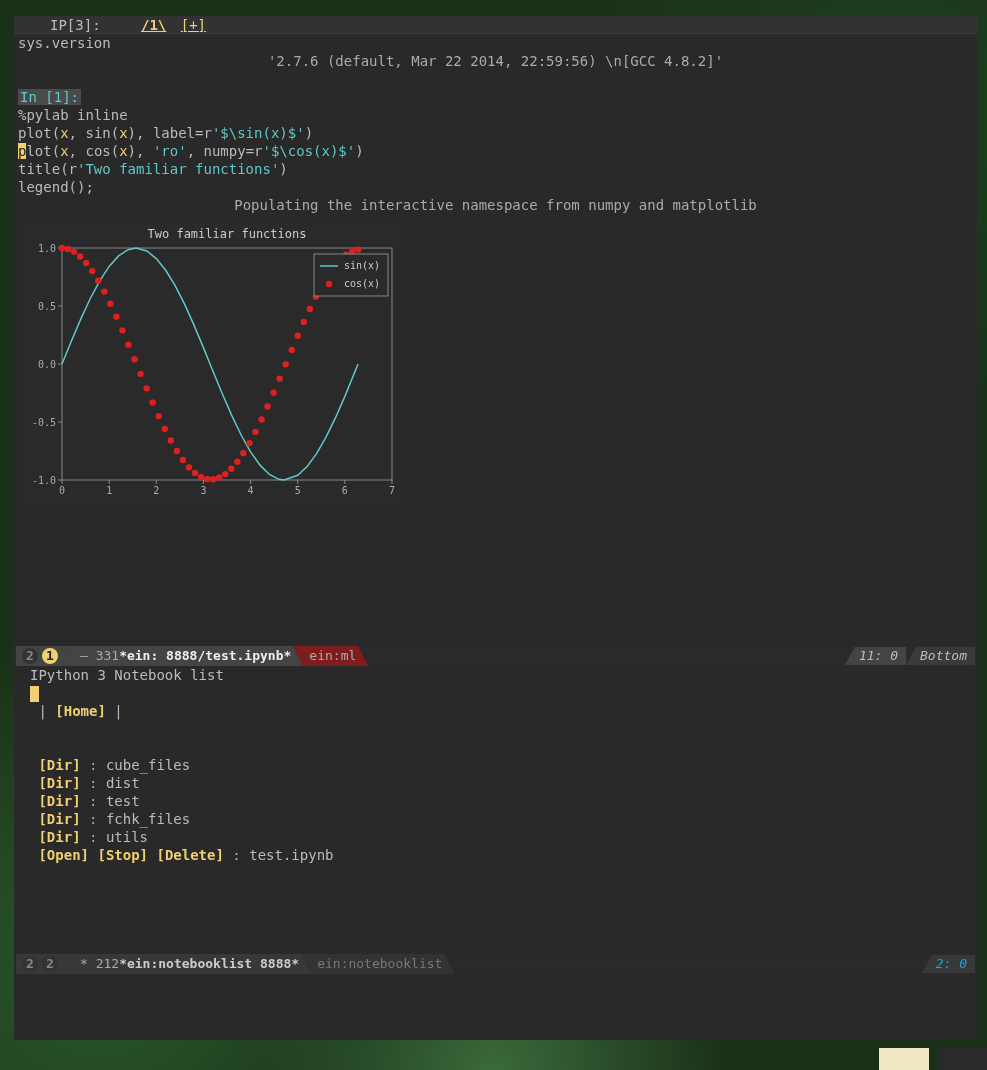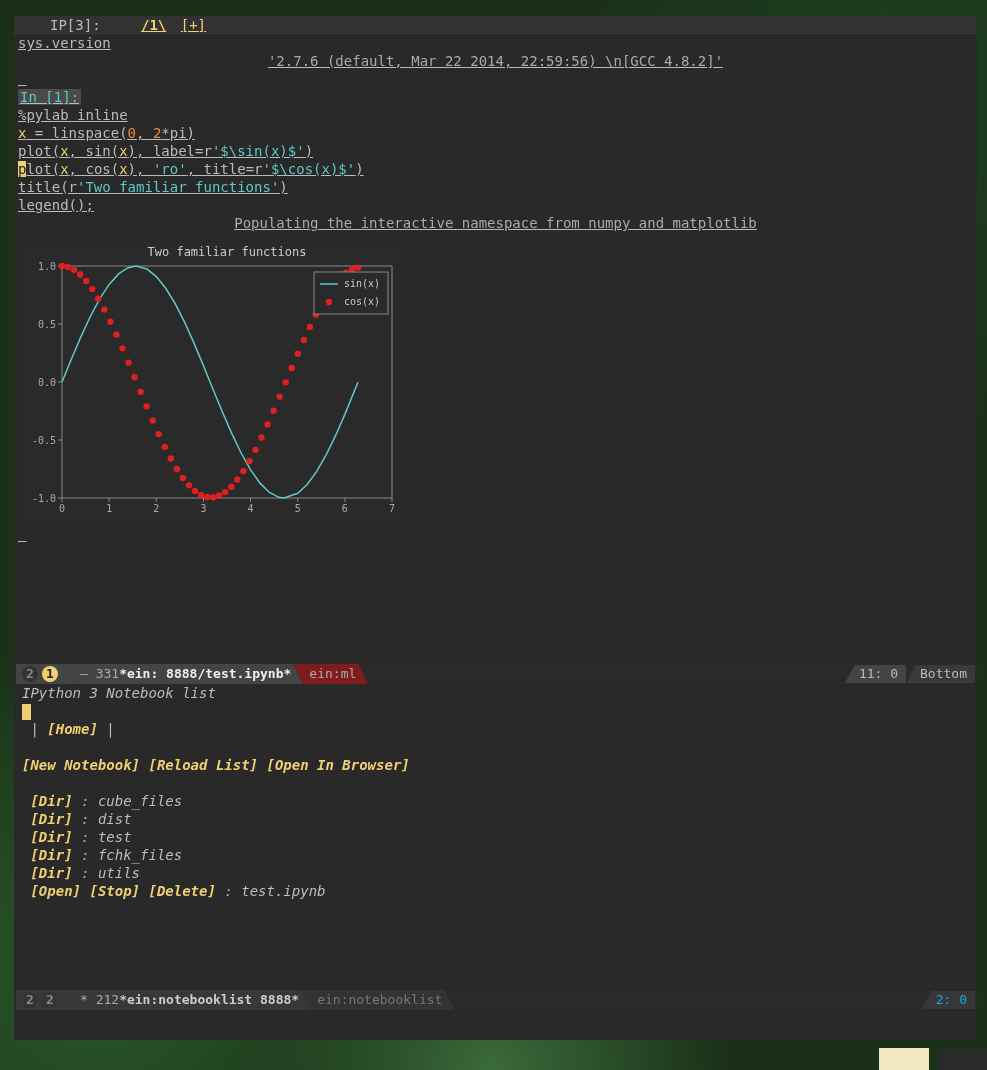--- a/index.html
+++ b/index.html
@@ -37,21 +37,20 @@
     color: #ccc;
     padding: 0 4px;
     height: 18px;
     border-bottom: 1px solid #3a3a3a;
   }
   .tabbar span { color: #bbb; margin-left: 32px; }
   .tabbar .active { color: #f0d070; text-decoration: underline; font-weight: bold;}
   .tabbar .plus { color: #f0d070; text-decoration: underline; margin-left: 6px;}
   .buffer {
     padding: 0 4px;
-    text-decoration: underline;
   }
   .ln { white-space: pre; }
   .prompt-in { background: #4a4a4a; color: #5fc8c8; padding: 0 2px; text-align: center;}
   .c-yellow { color: #f0d070; }
   .c-teal   { color: #5fc8c8; }
   .c-orange { color: #f08a3a; }
   .c-grey   { color: #aaaaaa; text-align: center; }
   .highlight { background: #f0d070; color: #222; }
   .chart-area {
     background: #292929;
@@ -84,31 +83,30 @@
     color: #222;
     background: #f0d070;
     border-radius: 50%;
     width: 16px; height:16px;
     display:inline-flex;align-items:center;justify-content:center;
     font-weight:bold;
     margin-right:4px;
   }
   .modeline .badge.dark { background:#333;color:#888; }
   .modeline .title { color:#eee; font-weight:bold; }
-  .modeline .right { margin-left:auto; display:flex; align-items:flex-end;}
+  .modeline .right { margin-left:auto; display:flex; align-items:flex-end;font-style:italic;}
   .modeline .right-tr {
     background:#444;
     padding:0 8px 0 14px;
     clip-path: polygon(10px 0, 100% 0, 100% 100%, 0 100%);
     height:100%;display:inline-flex;align-items:center;
   }
   .link { color:#f0d070; font-weight:bold; }
   .lpane {
-    padding: 0 8px;
-    font-style: italic;
+    padding: 0 16px;
   }
   .cursor-box {
     background:#f0d070; width:9px; height:16px; display:inline-block; vertical-align:middle;
   }
   .bottom-strip{
     position:absolute;
     bottom:0;left:0;right:0;height:22px;
     display:flex;
   }
   .bottom-strip .light{background:#f0e8c0;flex:0 0 50px;}
@@ -125,23 +123,22 @@
   <div class="tabbar">
     <span>IP[3]: </span><span class="active">/1\</span> <span class="plus">[+]</span>
   </div>
 
   <div class="buffer">
     <div class="ln">sys.version</div>
     <div class="ln c-grey">'2.7.6 (default, Mar 22 2014, 22:59:56) \n[GCC 4.8.2]'</div>
     <div class="ln">&nbsp;</div>
     <div class="ln"><span class="prompt-in">In [1]:</span></div>
     <div class="ln">%pylab inline</div>
-    <div class="ln"><span class="c-yellow">x</span><span> = linspace(</span><span class="c-orange">0</span><span>, </span><span class="c-orange">2</span><span>*pi)</span></div>
     <div class="ln"><span>plot(</span><span class="c-yellow">x</span><span>, sin(</span><span class="c-yellow">x</span><span>), label=r</span><span class="c-teal">'$\sin(x)$'</span><span>)</span></div>
-    <div class="ln"><span class="highlight">p</span><span>lot(</span><span class="c-yellow">x</span><span>, cos(</span><span class="c-yellow">x</span><span>), </span><span class="c-teal">'ro'</span><span>, title=r</span><span class="c-teal">'$\cos(x)$'</span><span>)</span></div>
+    <div class="ln"><span class="highlight">p</span><span>lot(</span><span class="c-yellow">x</span><span>, cos(</span><span class="c-yellow">x</span><span>), </span><span class="c-teal">'ro'</span><span>, numpy=r</span><span class="c-teal">'$\cos(x)$'</span><span>)</span></div>
     <div class="ln"><span>title(r</span><span class="c-teal">'Two familiar functions'</span><span>)</span></div>
     <div class="ln">legend();</div>
     <div class="ln c-grey">Populating the interactive namespace from numpy and matplotlib</div>
 
     <div class="chart-area">
       <svg class="chart" id="chart" width="380" height="280">
           <rect x="40" y="24" width="330" height="232" fill="none" stroke="#888" stroke-width="1"></rect>
           <text x="205" y="14" fill="#ccc" font-size="12" text-anchor="middle">Two familiar functions</text>
           <line x1="36" y1="256" x2="40" y2="256" stroke="#888"></line>
           <text x="34" y="260" fill="#aaa" font-size="10" text-anchor="end">-1.0</text>
@@ -251,21 +248,20 @@
           <span>Bottom</span>
         </span>
     </span>
   </div>
 
   <div class="lpane">
     <div class="ln">IPython 3 Notebook list</div>
     <div class="ln"><span class="cursor-box"></span></div>
     <div class="ln"> | <span class="link">[Home]</span> |</div>
     <div class="ln">&nbsp;</div>
-    <div class="ln"><span class="link">[New Notebook]</span> <span class="link">[Reload List]</span> <span class="link">[Open In Browser]</span></div>
     <div class="ln">&nbsp;</div>
     <div id="filelist">
         <div class="ln"> <span class="link">[Dir]</span><span class="c-grey"> : </span><span>cube_files</span></div>
         <div class="ln"> <span class="link">[Dir]</span><span class="c-grey"> : </span><span>dist</span></div>
         <div class="ln"> <span class="link">[Dir]</span><span class="c-grey"> : </span><span>test</span></div>
         <div class="ln"> <span class="link">[Dir]</span><span class="c-grey"> : </span><span>fchk_files</span></div>
         <div class="ln"> <span class="link">[Dir]</span><span class="c-grey"> : </span><span>utils</span></div>
         <div class="ln"> <span class="link">[Open]</span> <span class="link">[Stop]</span> <span class="link">[Delete]</span><span class="c-grey"> : </span><span>test.ipynb</span></div>
       </div>
     <div style="height:90px"></div>

